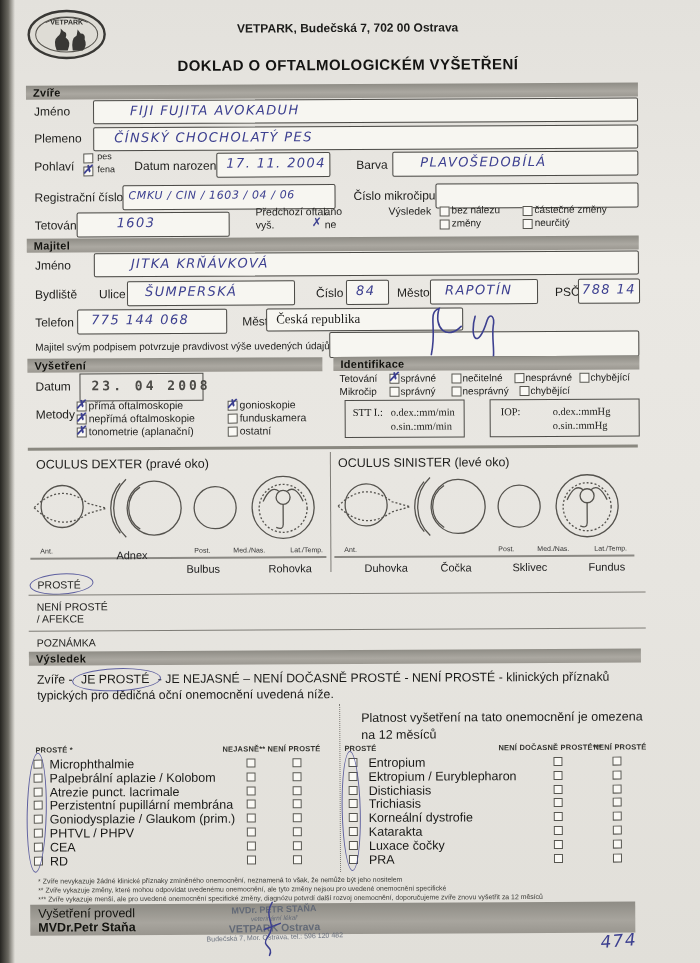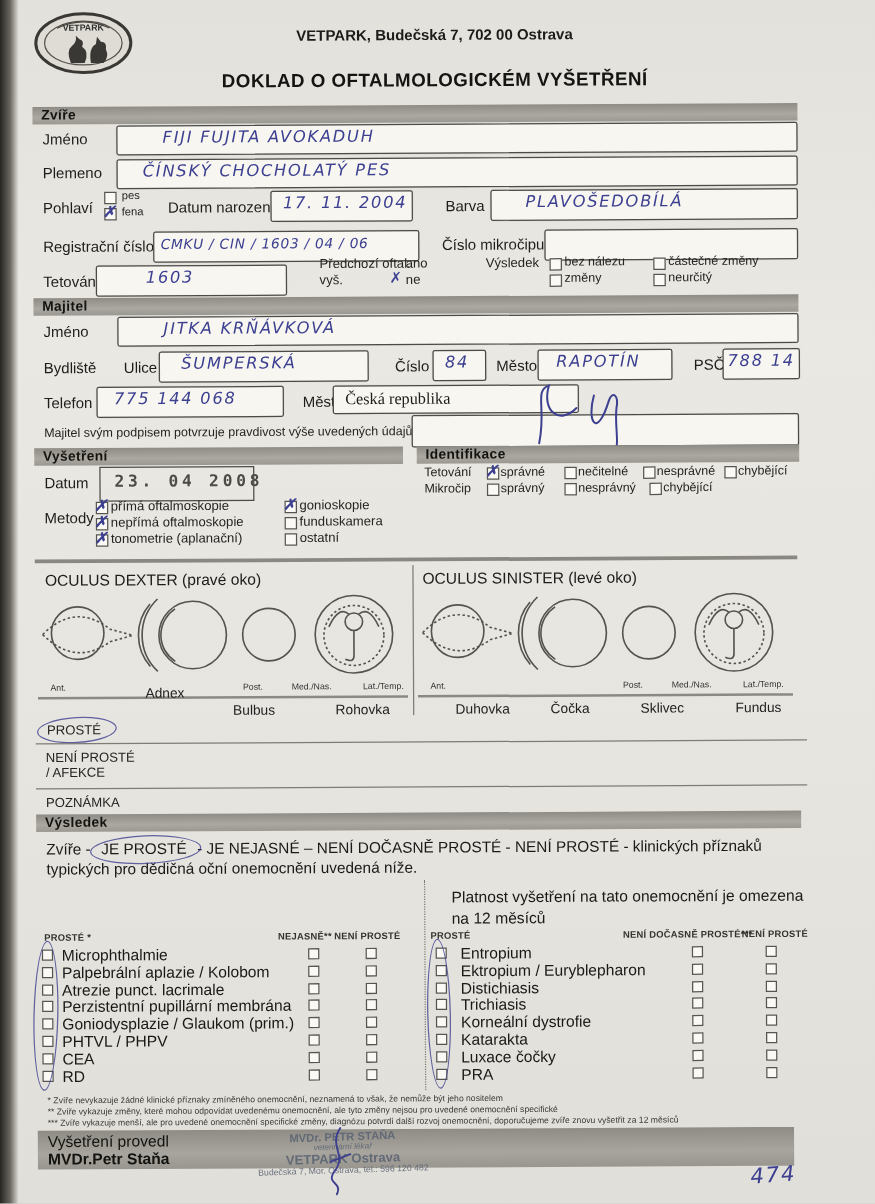--- a/index.html
+++ b/index.html
@@ -183,20 +183,30 @@
     <span class="opt" style="left:591px;top:373px">chybějící</span>
 
     <span class="opt" style="left:340px;top:386px">Mikročip</span>
     <span class="cb" style="left:390px;top:387px"></span>
     <span class="opt" style="left:401px;top:386px">správný</span>
     <span class="cb" style="left:452px;top:387px"></span>
     <span class="opt" style="left:463px;top:386px">nesprávný</span>
     <span class="cb" style="left:520px;top:387px"></span>
     <span class="opt" style="left:531px;top:386px">chybějící</span>
 
+    <div class="abs serif" style="left:345px;top:400px;width:118px;height:36px;border:1.3px solid #4c4b47;font-size:10.5px;color:#1d1d1b">
+      <span class="abs" style="left:7px;top:6px">STT I.:</span>
+      <span class="abs" style="left:45px;top:6px">o.dex.:mm/min</span>
+      <span class="abs" style="left:45px;top:20px">o.sin.:mm/min</span>
+    </div>
+    <div class="abs serif" style="left:490px;top:400px;width:148px;height:36px;border:1.3px solid #4c4b47;font-size:10.5px;color:#1d1d1b">
+      <span class="abs" style="left:10px;top:6px">IOP:</span>
+      <span class="abs" style="left:62px;top:6px">o.dex.:mmHg</span>
+      <span class="abs" style="left:62px;top:20px">o.sin.:mmHg</span>
+    </div>
 
     <div class="abs" style="left:28px;top:446px;width:610px;height:3px;background:#8a8880"></div>
 
     <div class="abs" style="left:28px;top:452px;width:302px;height:120px;border-right:1px solid #7e7c76">
       <span class="panel-title" style="left:8px;top:4px">OCULUS DEXTER (pravé oko)</span>
       <svg class="abs" style="left:2px;top:22px" width="298" height="68" viewBox="0 0 298 68">
         <g fill="none" stroke="#55534e" stroke-width="1.3">
           <path d="M4,32 Q30,6 58,28 L76,33 L58,38 Q30,58 4,32 Z" stroke-dasharray="2,2"></path>
           <circle cx="32" cy="31" r="21"></circle>
           <path d="M96,4 A40,40 0 0 0 96,62"></path>

